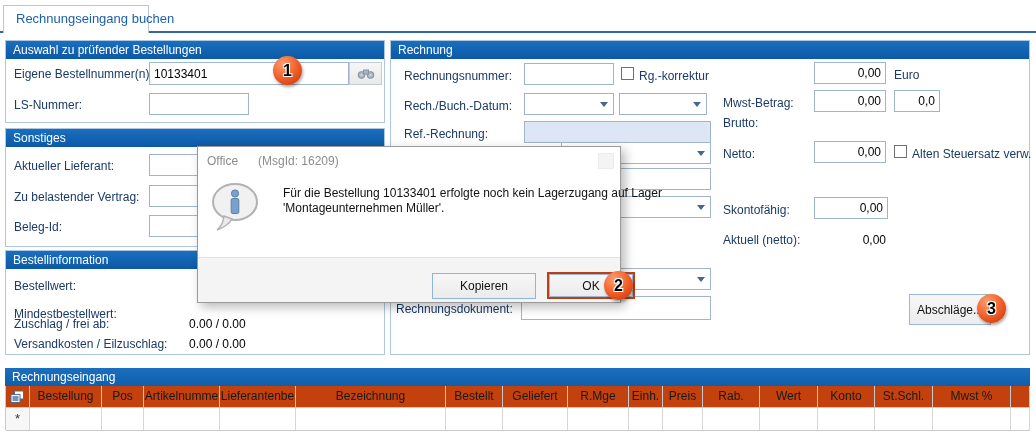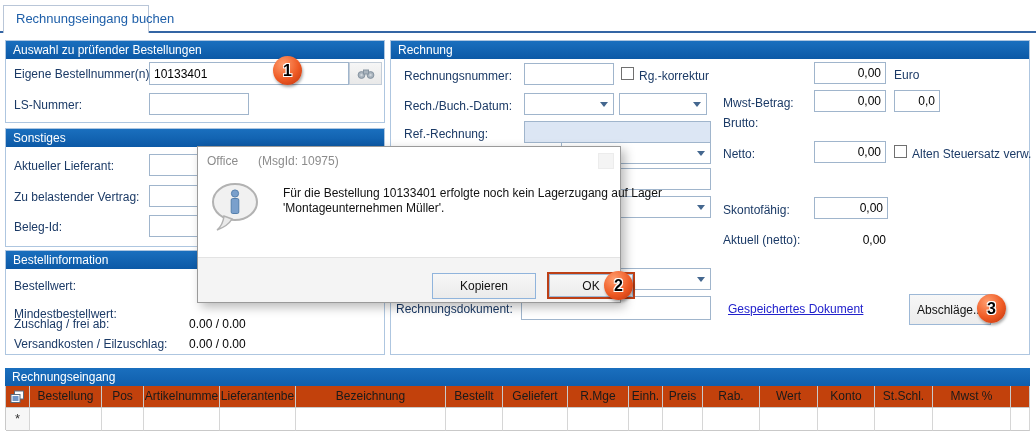--- a/index.html
+++ b/index.html
@@ -162,21 +162,20 @@
     <div class="lbl" style="left:521px;top:106px;">Alten Steuersatz verw.</div>
 
     <div class="lbl" style="left:332px;top:162px;">Skontofähig:</div>
     <input class="tb num" style="left: 423px; top: 156px; width: 74px; height: 22px;" value="0,00">
 
     <div class="lbl" style="left:332px;top:192px;">Aktuell  (netto):</div>
     <div class="val" style="left:423px;top:192px;width:72px;text-align:right;">0,00</div>
 
     <div class="lbl" style="left:5px;top:261px;">Rechnungsdokument:</div>
     <input class="tb" style="left: 130px; top: 255px; width: 190px; height: 24px;" value="">
-    <div class="link" style="left:337px;top:261px;">Gespeichertes Dokument</div>
     <button class="winbtn" style="left:518px;top:253px;width:82px;height:31px;">Abschläge...</button>
   </div>
 
   <div class="tbl-head-bar">Rechnungseingang</div>
   <div class="grid head">
     <div class="hcell" style="display:flex;align-items:center;justify-content:center;">
       <svg width="15" height="14" viewBox="0 0 15 14">
         <rect x="4.5" y="1" width="9" height="8" fill="#fdfdfd" stroke="#5a6b7e" stroke-width="1"></rect>
         <rect x="1" y="4.5" width="9" height="8" fill="#fdfdfd" stroke="#5a6b7e" stroke-width="1"></rect>
         <rect x="2.5" y="6" width="6" height="5" fill="#6f96c8"></rect>
@@ -214,21 +213,21 @@
     <div class="dcell"></div>
     <div class="dcell"></div>
     <div class="dcell"></div>
     <div class="dcell"></div>
     <div class="dcell"></div>
     <div class="dcell"></div>
   </div>
 
   <div class="dialog">
     <div class="ttl" style="left:9px;top:7px;">Office</div>
-    <div class="ttl" style="left:60px;top:7px;">(MsgId: 10975)</div>
+    <div class="ttl" style="left:60px;top:7px;">(MsgId: 16209)</div>
     <div class="corner"></div>
     <div style="position:absolute;left:12px;top:34px;">
       <svg width="52" height="52" viewBox="0 0 52 52">
         <ellipse cx="25" cy="21" rx="22" ry="18" fill="#f1f1f1" stroke="#b2b2b2" stroke-width="2"></ellipse>
         <path d="M14 35 Q13 44 7 49 Q18 45 22 38 Z" fill="#eaeaea" stroke="#b2b2b2" stroke-width="1.5"></path>
         <circle cx="25" cy="12.5" r="3.6" fill="#7aa0cc" stroke="#5580ad" stroke-width="1"></circle>
         <rect x="21.2" y="17.5" width="7.6" height="15" rx="1.5" fill="#7aa0cc" stroke="#5580ad" stroke-width="1"></rect>
       </svg>
     </div>
     <div class="msg" style="left:85px;top:39px;">Für die Bestellung 10133401 erfolgte noch kein Lagerzugang auf Lager</div>

